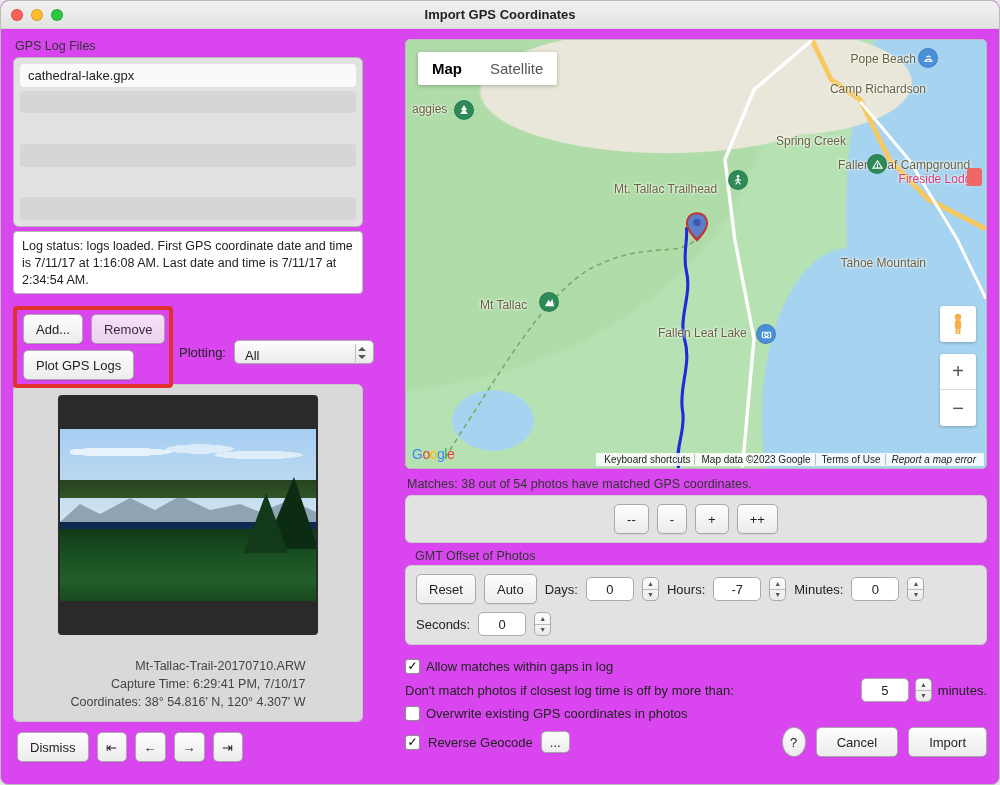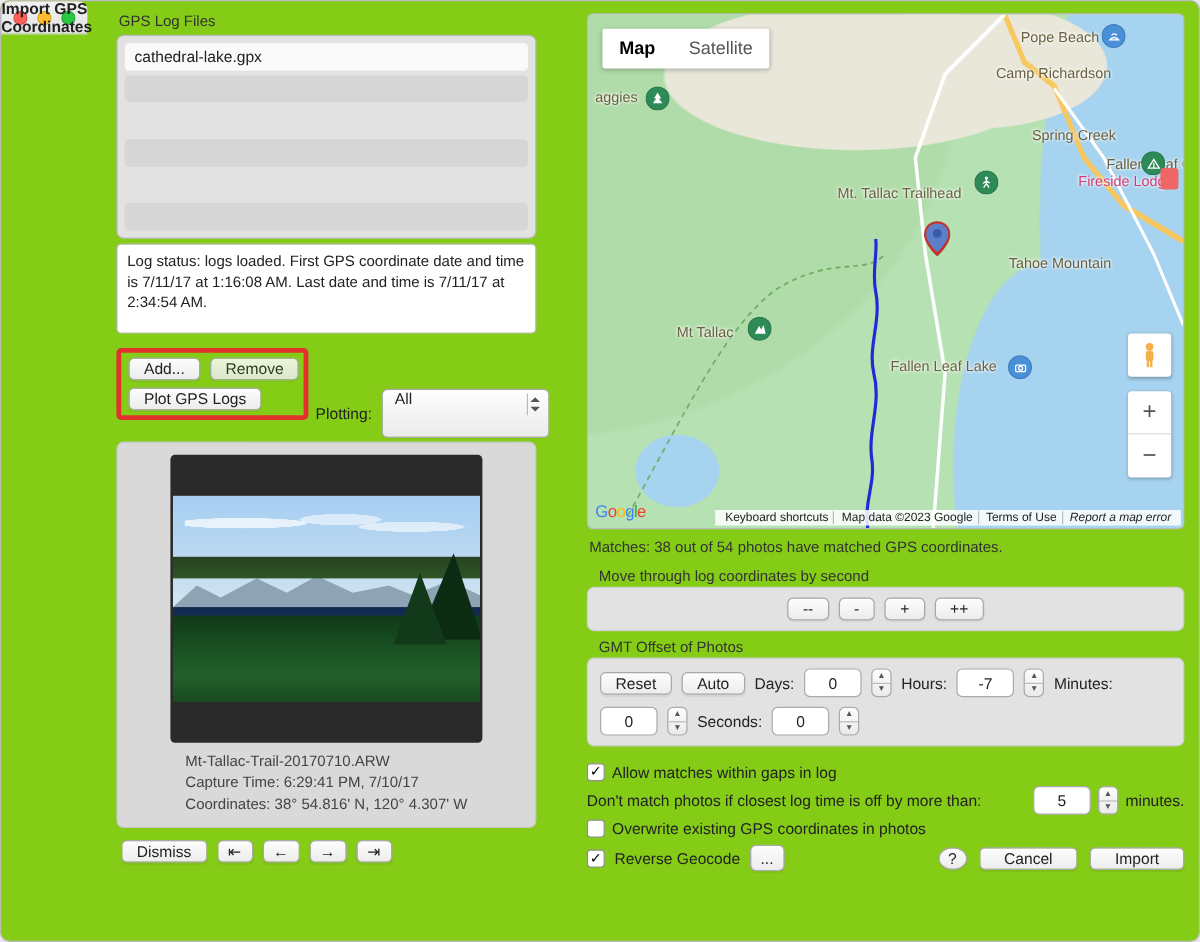--- a/index.html
+++ b/index.html
@@ -7,24 +7,24 @@
     font-family: -apple-system, "Helvetica Neue", Arial, sans-serif;
     font-size: 13px;
     background: #e9e9e9;
     color: #222;
     width: 1000px;
     height: 785px;
     overflow: hidden;
   }
   .window {
     width: 1000px; height: 785px;
-    background: #84cc16;
+    background: #d946ef;
     border: 1px solid #bcbcbc;
     border-radius: 8px;
-    display: flex; flex-direction: row; gap: 12px;
+    display: flex; flex-direction: column;
   }
   .titlebar {
     height: 28px;
     display: flex; align-items: center;
     padding: 0 10px;
     border-bottom: 1px solid #d5d5d5;
     background: linear-gradient(#f1f1f1,#e3e3e3);
     border-radius: 8px 8px 0 0;
     position: relative;
   }
@@ -45,45 +45,45 @@
     padding:6px; height:170px; display:flex; flex-direction:column; gap:4px;
   }
   .listrow {
     height:32px; border-radius:4px;
     display:flex; align-items:center; padding:0 8px;
   }
   .listrow.alt { background:#d6d6d6; }
   .listrow.content-row { background:#fafafa; border-radius:4px; width:100%; }
   .status {
     background:#fff; border:1px solid #bbb; border-radius:4px;
-    padding:6px 8px; margin-top:4px; height:75px;
+    padding:6px 8px; margin-top:4px; height:63px;
     font-size:12.5px; line-height:1.35;
   }
 
   .red-hl { border:4px solid #e2302e; border-radius:4px; padding:4px 6px; margin-top:6px; width:160px;}
   .hl-row { display:flex; gap:8px; margin-bottom:6px;}
   .btn {
     display:inline-flex; align-items:center; justify-content:center;
     background: linear-gradient(#fdfdfd,#ececec);
     border:1px solid #a9a9a9; border-radius:5px;
-    padding:3px 12px; height:19px;
+    padding:3px 12px; height:30px;
     font-size:13px; cursor:pointer;
     box-shadow: 0 1px 0 rgba(255,255,255,0.6) inset, 0 1px 1px rgba(0,0,0,0.06);
     white-space:nowrap;
   }
   .btn.icon { padding: 3px 8px; min-width:30px; }
 
   .buttons-area { position:relative; margin-top:6px; height:74px; }
   .buttons-area .red-hl { position:absolute; top:0; left:0; }
   .below { position:absolute; top:6px; left:166px; display:flex; align-items:center; gap:8px; }
   .select {
     background: linear-gradient(#fefefe,#eaeaea);
     border:1px solid #a9a9a9; border-radius:5px;
-    height:41px; min-width:140px; padding:0 22px 0 10px;
-    display:flex; align-items:flex-start; font-size:13px; position:relative;
+    height:24px; min-width:140px; padding:0 22px 0 10px;
+    display:flex; align-items:flex-end; font-size:13px; position:relative;
   }
   .select .arrows {
     position:absolute; right:4px; top:3px; width:14px; height:18px;
     border-left:1px solid #bbb; display:flex; flex-direction:column; align-items:center; justify-content:center;
   }
   .stepper {
     width:17px; height:24px; border:1px solid #aaa; border-radius:5px;
     display:flex; flex-direction:column; background:linear-gradient(#fdfdfd,#eaeaea);
   }
   .stepper div { flex:1; display:flex; align-items:center; justify-content:center; font-size:7px; color:#555;}
@@ -111,21 +111,21 @@
                         radial-gradient(ellipse at 80% 60%, rgba(255,255,255,0.6) 0 16%, transparent 17%);}
   .lake { position:absolute; left:0; right:0; top:54%; height:18%;
           background: linear-gradient(#0f2850,#17375f);}
   .forest { position:absolute; left:0; right:0; bottom:0; height:42%;
             background: linear-gradient(#103a18,#1a5223 40%, #235f2a 70%, #184a1f);}
   .tree { position:absolute; bottom:30%; width:0; height:0; border-left:30px solid transparent; border-right:24px solid transparent; border-bottom:72px solid #0b2b12; right:-2px;}
   .tree2{ position:absolute; bottom:28%; width:0; height:0; border-left:22px solid transparent; border-right:22px solid transparent; border-bottom:60px solid #123a1a; right:28px;}
   .ridge{ position:absolute; bottom:60%; left:0; right:0; height:18px;
           background: linear-gradient( #27421f, #2f5627);}
 
-  .photo-meta { text-align:left; font-size:12.5px; color:#444; margin-top:6px; line-height:1.45;}
+  .photo-meta { text-align:right; font-size:12.5px; color:#444; margin-top:22px; line-height:1.45;}
   .bottom-left-controls { display:flex; gap:8px; align-items:flex-end; margin-top:10px; padding:0 4px;}
 
   
   .map-wrap { flex:0 0 430px; border:1px solid #bbb; border-radius:5px; overflow:hidden; position:relative; background:#b6e1b3;}
   .map-bg { position:absolute; inset:0;}
   .lake-shape { position:absolute; right:0; top:0; width:62%; height:100%;
                 background:
                  radial-gradient(ellipse 70% 120% at 100% 40%, #a6d3ef 0 55%, transparent 56%),
                  radial-gradient(ellipse 48% 78% at 62% 88%, #a6d3ef 0 50%, transparent 51%);}
   .small-lake { position:absolute; left:6%; bottom:2%; width:18%; height:18%;
@@ -294,21 +294,21 @@
           </div>
         </div>
 
         <div class="map-labels">
           <span style="top:12px; right:70px;">Pope Beach</span>
           <span style="top:42px; right:60px;">Camp Richardson</span>
           <span style="top:94px; left:370px;">Spring Creek</span>
           <span style="top:118px; left:432px; text-align:center;">Fallen Leaf Campground</span>
           <span style="top:142px; left:208px;">Mt. Tallac Trailhead</span>
           <span class="fs" style="top:132px; right:8px;">Fireside Lodge</span>
-          <span style="top:200px; right:60px; text-align:center">Tahoe Mountain</span>
+          <span style="top:216px; right:60px; text-align:center">Tahoe Mountain</span>
           <span style="top:258px; left:74px;">Mt Tallac</span>
           <span style="top:286px; left:252px;">Fallen Leaf Lake</span>
           <span style="top:62px; left:6px;">aggies</span>
         </div>
 
         <div class="map-icon" style="top:60px; left:48px;">
           <svg width="12" height="12" viewBox="0 0 12 12">
               <path d="M6 1 L9 6 H7 L10 10 H2 L5 6 H3 Z" fill="#fff"></path>
             </svg>
         </div>
@@ -373,21 +373,20 @@
         <div class="map-attr">
           <span>Keyboard shortcuts</span>
           <span>Map data ©2023 Google</span>
           <span>Terms of Use</span>
           <span>Report a map error</span>
         </div>
       </div>
 
       <div class="matches">Matches: 38 out of 54 photos have matched GPS coordinates.</div>
 
-      <div class="group-label">Move through log coordinates by second</div>
       <div class="group">
         <div class="row center">
           <div class="btn">--</div>
           <div class="btn">-</div>
           <div class="btn">+</div>
           <div class="btn">++</div>
         </div>
       </div>
 
       <div class="group-label">GMT Offset of Photos</div>

